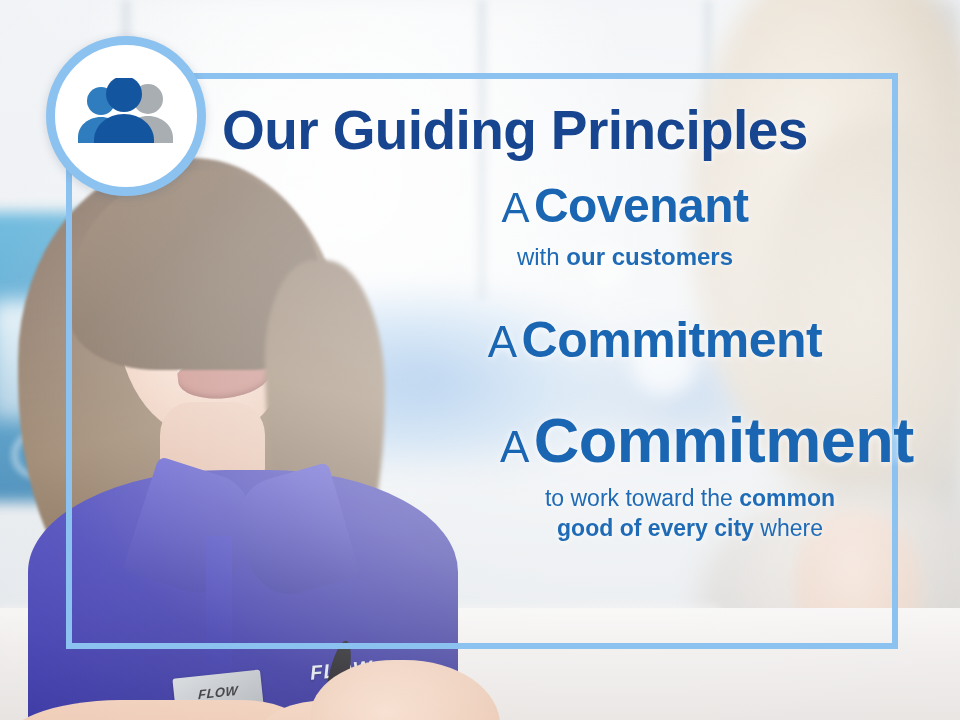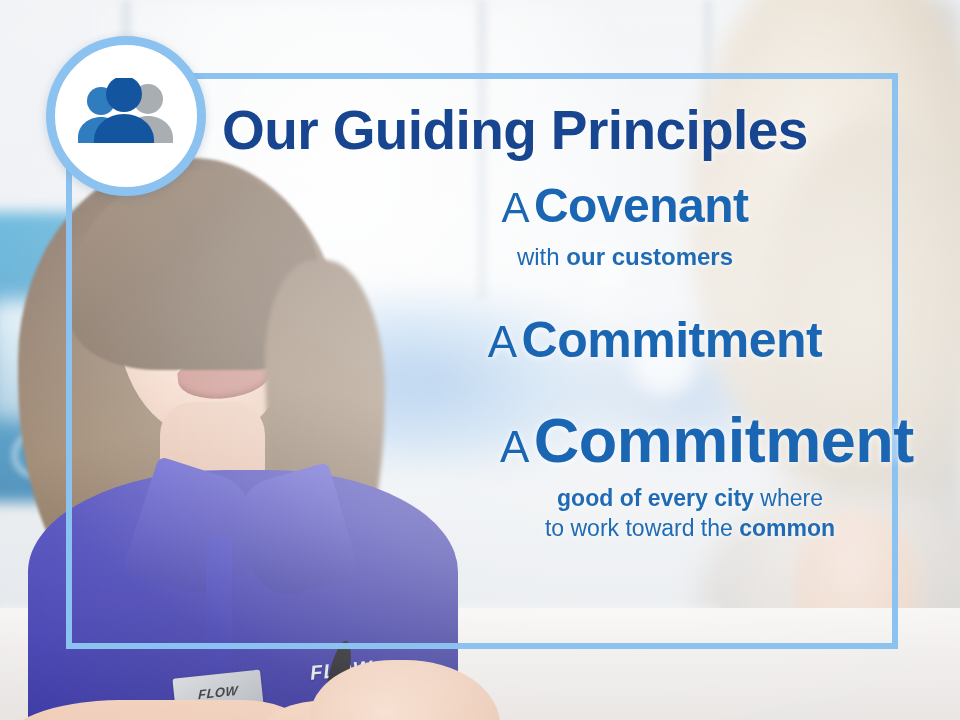--- a/index.html
+++ b/index.html
@@ -379,18 +379,18 @@
     <div class="p-sub">
       </div>
   </div>
 
   <div class="p-block b3">
     <div class="p-head">
       <span class="art">A</span>
       <span class="word">Commitment</span>
     </div>
     <div class="p-sub">
+        <div><span>to work toward the </span><b>common</b></div>
         <div><b>good of every city</b><span> where</span></div>
-        <div><span>to work toward the </span><b>common</b></div>
       </div>
   </div>
 
 </div>
 
 </body></html>

